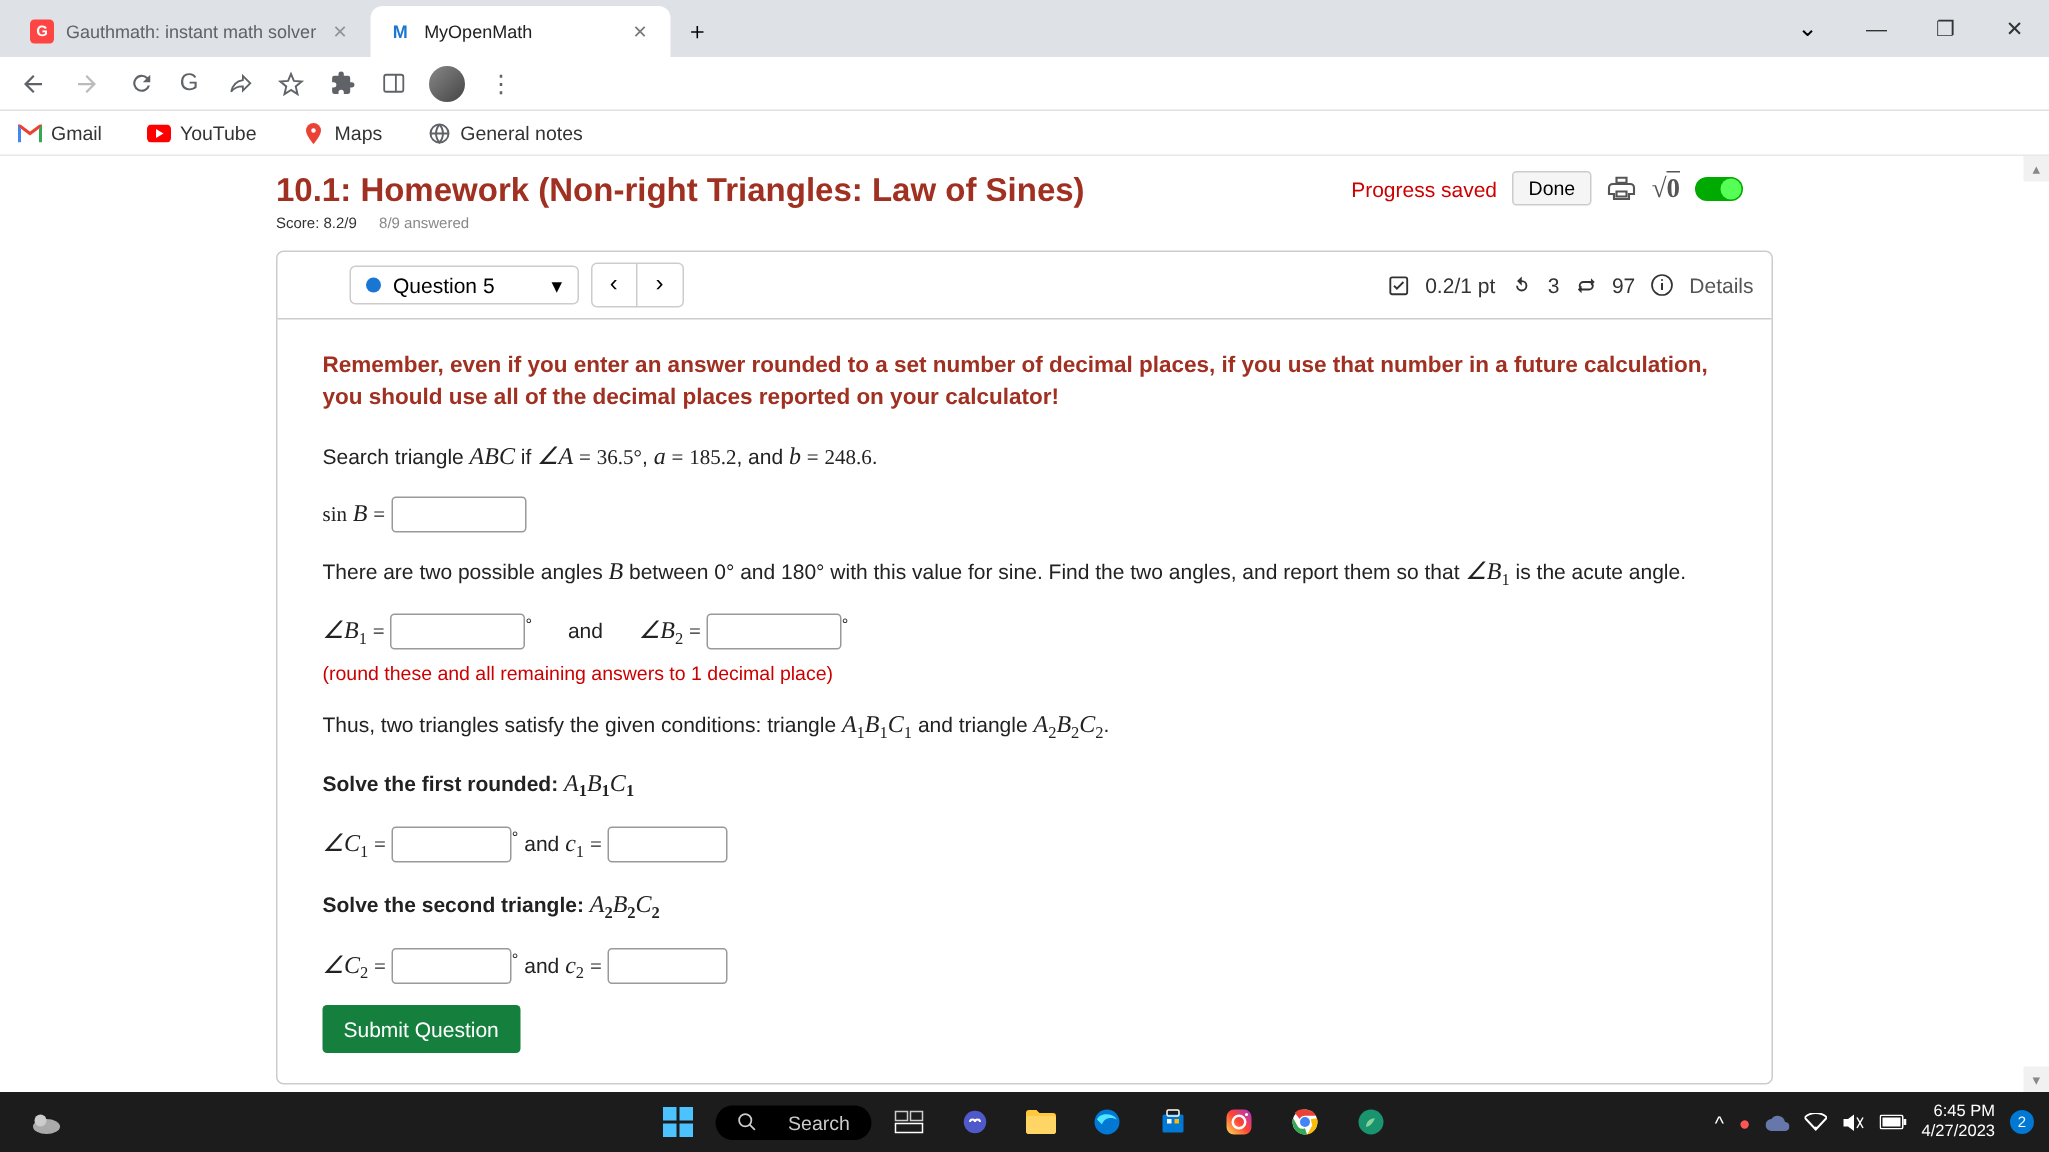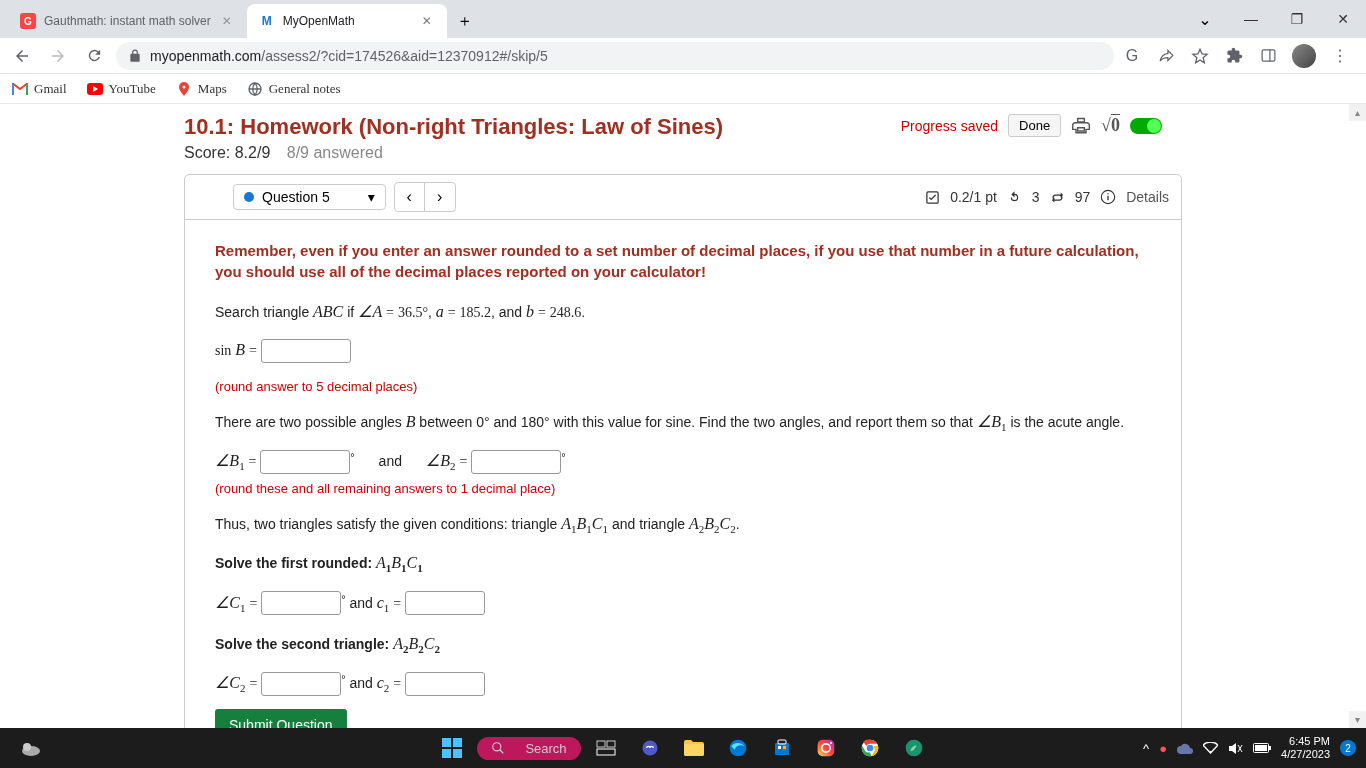--- a/index.html
+++ b/index.html
@@ -20,30 +20,30 @@
 .addressbar { height: 36px; background: #fff; display: flex; align-items: center; padding: 0 8px; gap: 8px; border-bottom: 1px solid #e0e0e0; }
 .nav-btn { width: 28px; height: 28px; display: flex; align-items: center; justify-content: center; color: #5f6368; border-radius: 50%; cursor: pointer; }
 .nav-btn.disabled { color: #bbb; }
 .url-field { flex: 1; height: 28px; background: #f1f3f4; border-radius: 14px; display: flex; align-items: center; padding: 0 12px; gap: 8px; font-size: 14px; color: #5f6368; }
 .url-text { color: #202124; }
 .addr-right { display: flex; align-items: center; gap: 14px; padding-right: 8px; }
 .addr-icon { width: 20px; height: 20px; display: flex; align-items: center; justify-content: center; color: #5f6368; }
 .avatar { width: 24px; height: 24px; border-radius: 50%; background: linear-gradient(135deg, #888, #444); }
 
 
-.bookmarks { height: 30px; display: flex; align-items: center; padding: 0 12px; gap: 20px; border-bottom: 1px solid #e8e8e8; font-size: 13px; font-family: Liberation Serif, serif; }
+.bookmarks { height: 30px; display: flex; align-items: center; padding: 0 12px; gap: 30px; border-bottom: 1px solid #e8e8e8; font-size: 13px; }
 .bookmark { display: flex; align-items: center; gap: 6px; color: #333; cursor: pointer; }
 .bk-icon { width: 16px; height: 16px; display: flex; align-items: center; justify-content: center; }
 
 
 .content-wrap { position: absolute; top: 104px; left: 0; right: 0; bottom: 40px; background: #fff; overflow-y: auto; }
 .content-inner { max-width: 998px; margin-left: 184px; padding-top: 0; }
 
 .page-title { color: #a03021; font-size: 22px; font-weight: bold; padding: 10px 0 4px; font-family: Verdana, sans-serif; }
-.score-line { font-size: 16px; color: #333; padding-bottom: 12px; }
+.score-line { font-size: 10px; color: #333; padding-bottom: 12px; }
 .score-line .answered { color: #888; margin-left: 12px; }
 
 .header-right { position: absolute; right: 20px; top: 10px; display: flex; align-items: center; gap: 10px; }
 .progress-saved { color: #c00; font-size: 14px; }
 .done-btn { background: #f5f5f5; border: 1px solid #ccc; padding: 3px 10px; font-size: 13px; border-radius: 3px; cursor: pointer; }
 .print-icon, .sqrt-icon { color: #555; font-size: 18px; }
 .toggle { width: 32px; height: 16px; background: #0a0; border-radius: 8px; position: relative; }
 .toggle::after { content: ''; position: absolute; right: 1px; top: 1px; width: 14px; height: 14px; background: #5f5; border-radius: 50%; }
 
 .qbox { border: 1px solid #ccc; border-radius: 5px; margin-bottom: 12px; }
@@ -70,21 +70,21 @@
 .and-word { margin: 0 20px; font-family: Verdana, sans-serif; }
 
 .submit-btn { background: #15803d; color: #fff; border: none; padding: 8px 14px; font-size: 14px; border-radius: 3px; cursor: pointer; margin-top: 12px; }
 
 .scrollbar-arrow { position: absolute; right: 0; width: 17px; height: 17px; background: #f1f1f1; display: flex; align-items: center; justify-content: center; font-size: 10px; color: #888; }
 
 
 .taskbar { position: absolute; bottom: 0; left: 0; right: 0; height: 40px; background: #1c1c1c; display: flex; align-items: center; justify-content: center; }
 .task-center { display: flex; align-items: center; gap: 6px; }
 .task-icon { width: 38px; height: 38px; display: flex; align-items: center; justify-content: center; font-size: 18px; color: #fff; }
-.search-box { display: flex; align-items: center; gap: 20px; background: #be185d; border-radius: 16px; padding: 4px 14px; color: #ccc; font-size: 13px; }
+.search-box { display: flex; align-items: center; gap: 20px; background: #000000; border-radius: 16px; padding: 4px 14px; color: #ccc; font-size: 13px; }
 .task-right { position: absolute; right: 10px; display: flex; align-items: center; gap: 10px; color: #fff; font-size: 11px; }
 .task-left { position: absolute; left: 12px; display: flex; align-items: center; }
 .clock { text-align: right; line-height: 1.2; }
 .tray-icon { font-size: 13px; }
 .winlogo { width: 20px; height: 20px; display: grid; grid-template: 1fr 1fr / 1fr 1fr; gap: 2px; }
 .winlogo div { background: #4cc2ff; }
 .notif-badge { width: 16px; height: 16px; background: #0078d4; border-radius: 50%; display: flex; align-items: center; justify-content: center; font-size: 10px; }
 
 svg { display: block; }
 </style>
@@ -119,28 +119,20 @@
   </div>
   <div class="nav-btn disabled">
     <svg width="18" height="18" viewBox="0 0 24 24">
         <path d="M4 11h12.2l-5.6-5.6L12 4l8 8-8 8-1.4-1.4L16.2 13H4z" fill="#bbb"></path>
       </svg>
   </div>
   <div class="nav-btn">
     <svg width="17" height="17" viewBox="0 0 24 24">
         <path d="M17.65 6.35A8 8 0 1 0 19.73 14h-2.08A6 6 0 1 1 16.24 7.76L13 11h7V4z" fill="#5f6368"></path>
       </svg>
-  </div>
-  <div class="url-field">
-    <span>
-      <svg width="14" height="14" viewBox="0 0 24 24">
-          <path d="M18 8h-1V6a5 5 0 0 0-10 0v2H6a2 2 0 0 0-2 2v10a2 2 0 0 0 2 2h12a2 2 0 0 0 2-2V10a2 2 0 0 0-2-2zM9 6a3 3 0 0 1 6 0v2H9z" fill="#5f6368"></path>
-        </svg>
-    </span>
-    <span><span class="url-text">myopenmath.com</span><span>/assess2/?cid=174526&amp;aid=12370912#/skip/5</span></span>
   </div>
   <div class="addr-right">
     <div class="addr-icon" style="font-weight:500;color:#5f6368;">G</div>
     <div class="addr-icon">
       <svg width="17" height="17" viewBox="0 0 24 24">
           <path d="M14 9V5l7 7-7 7v-4c-5 0-8.5 1.5-11 5 1-5 4-10 11-11z" fill="none" stroke="#5f6368" stroke-width="1.7"></path>
         </svg>
     </div>
     <div class="addr-icon">
       <svg width="18" height="18" viewBox="0 0 24 24">
@@ -272,21 +264,20 @@
         <div class="instr">Remember, even if you enter an answer rounded to a set number of decimal places, if you use that number in a future calculation, you should use all of the decimal places reported on your calculator!</div>
 
         <div class="para">
           <span>Search triangle </span><span class="math">ABC</span><span> if </span><span class="math">∠A</span> <span class="mn">=</span> <span class="mn">36.5</span><span class="mn">°</span>, <span class="math">a</span> <span class="mn">=</span> <span class="mn">185.2</span>, and <span class="math">b</span> <span class="mn">=</span> <span class="mn">248.6</span>.
         </div>
 
         <div class="para">
           <span class="mn">sin</span> <span class="math">B</span> <span class="mn">=</span>
           <input class="ans-input" type="text" style="">
         </div>
-        <div class="redtext">(round answer to 5 decimal places)</div>
 
         <div class="para" style="margin-top:14px;">
           <span>There are two possible angles </span><span class="math">B</span><span> between 0° and 180° with this value for sine. Find the two angles, and report them so that </span><span class="math">∠B</span><span class="sub mn">1</span><span> is the acute angle.</span>
         </div>
         <div>
           <span class="math">∠B</span><span class="sub mn">1</span> <span class="mn">=</span>
           <input class="ans-input" type="text" style=""><span class="deg">°</span>
           <span class="and-word">and</span>
           <span class="math">∠B</span><span class="sub mn">2</span> <span class="mn">=</span>
           <input class="ans-input" type="text" style=""><span class="deg">°</span>

